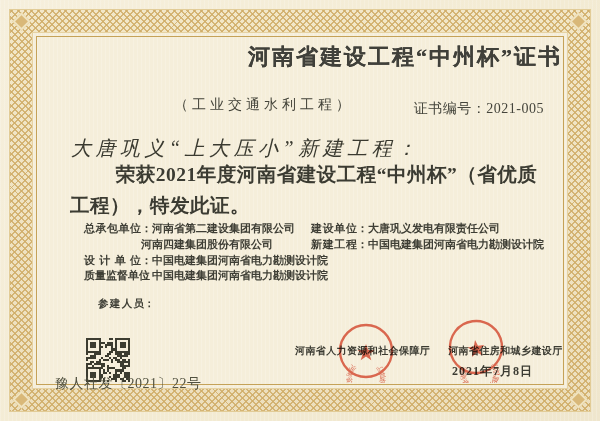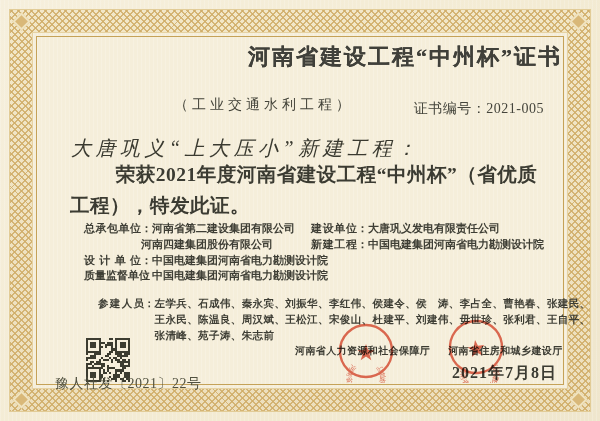--- a/index.html
+++ b/index.html
@@ -61,21 +61,21 @@
   .ul.w5{width:57px;}
   .ul.w4{width:46px;}
   
   .parts{top:258px;left:20px;width:502px;display:flex;align-items:flex-start;
     font-size:10.5px;line-height:16px;color:#3e3e35;font-weight:600;margin-left:40px;}
   .parts .ulw{flex:0 0 auto;}
   .pnames{width:447px;letter-spacing:.4px;}
   
   .issuers{top:306px;left:257px;display:flex;gap:18px;font-size:10px;
     color:#3b3b32;white-space:nowrap;font-weight:600;letter-spacing:.4px;}
-  .datetxt{top:325px;left:414px;font-size:16px;letter-spacing:1px;color:#3b3b32;font-weight:600;}
+  .datetxt{top:325px;left:414px;font-size:12px;letter-spacing:1px;color:#3b3b32;font-weight:600;}
   .qr{top:300px;left:45px;width:50px;height:44px;}
   .docno{top:337px;left:17px;font-size:14px;color:#50503f;letter-spacing:.5px;}
   .seal-layer{position:absolute;inset:38px;pointer-events:none;mix-blend-mode:multiply;opacity:.88;}
 </style>
 </head>
 <body>
 
 <div class="lace">
   <div class="corner-diamond cd-tl"></div>
   <div class="corner-diamond cd-tr"></div>
@@ -117,21 +117,20 @@
     <div class="urow">
       <span class="ulw"><span class="ul w4">建设单位</span></span><span class="uv">大唐巩义发电有限责任公司</span>
     </div>
     <div class="urow">
       <span class="ulw"><span class="ul w4">新建工程</span></span><span class="uv">中国电建集团河南省电力勘测设计院</span>
     </div>
   </div>
 
   <div class="abs parts">
     <span class="ulw"><span class="ul" style="width:46px">参建人员</span></span>
-    <span class="pnames">左学兵、石成伟、秦永宾、刘振华、李红伟、侯建令、侯　涛、李占全、曹艳春、张建民、王永民、陈温良、周汉斌、王松江、宋俊山、杜建平、刘建伟、毋世珍、张利君、王自平、张清峰、苑子涛、朱志前</span>
   </div>
 
   <div class="abs issuers">
     <span>河南省人力资源和社会保障厅</span>
     <span>河南省住房和城乡建设厅</span>
   </div>
   <div class="abs datetxt">2021年7月8日</div>
 
   <svg class="abs qr" viewBox="0 0 21 21" shape-rendering="crispEdges">
       <rect x="0" y="0" width="1" height="1" fill="#3c3c30"></rect>

